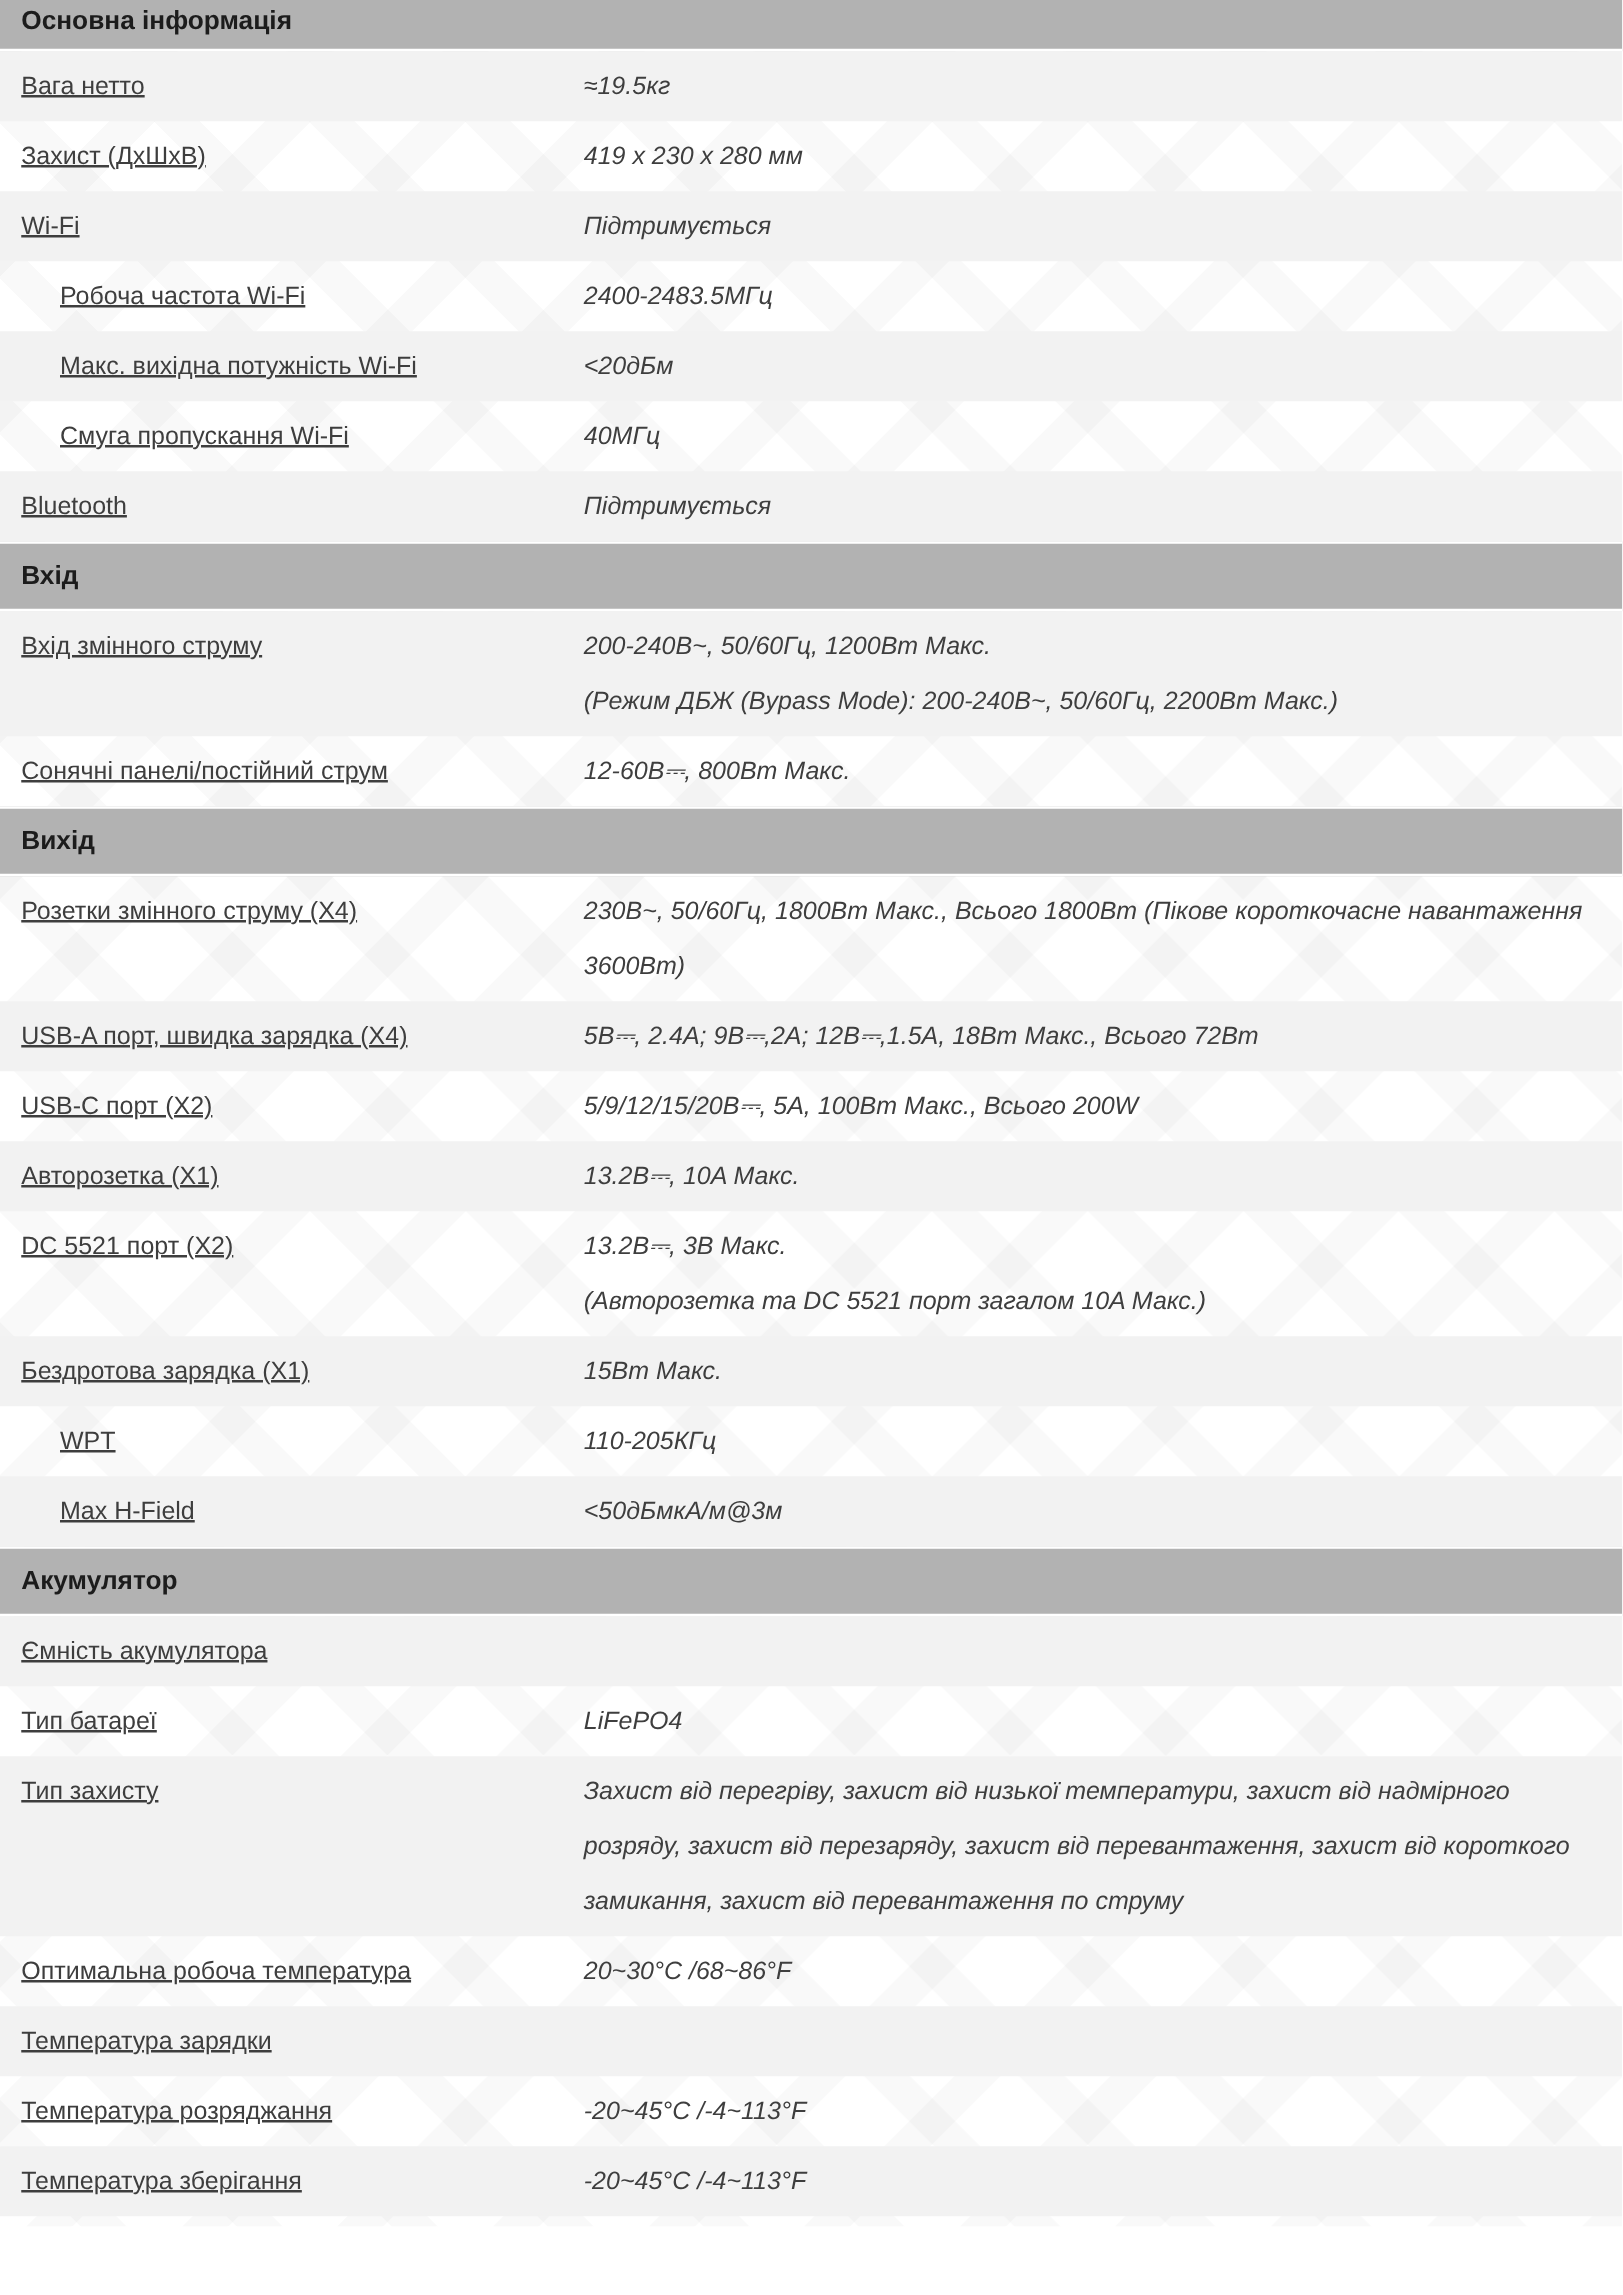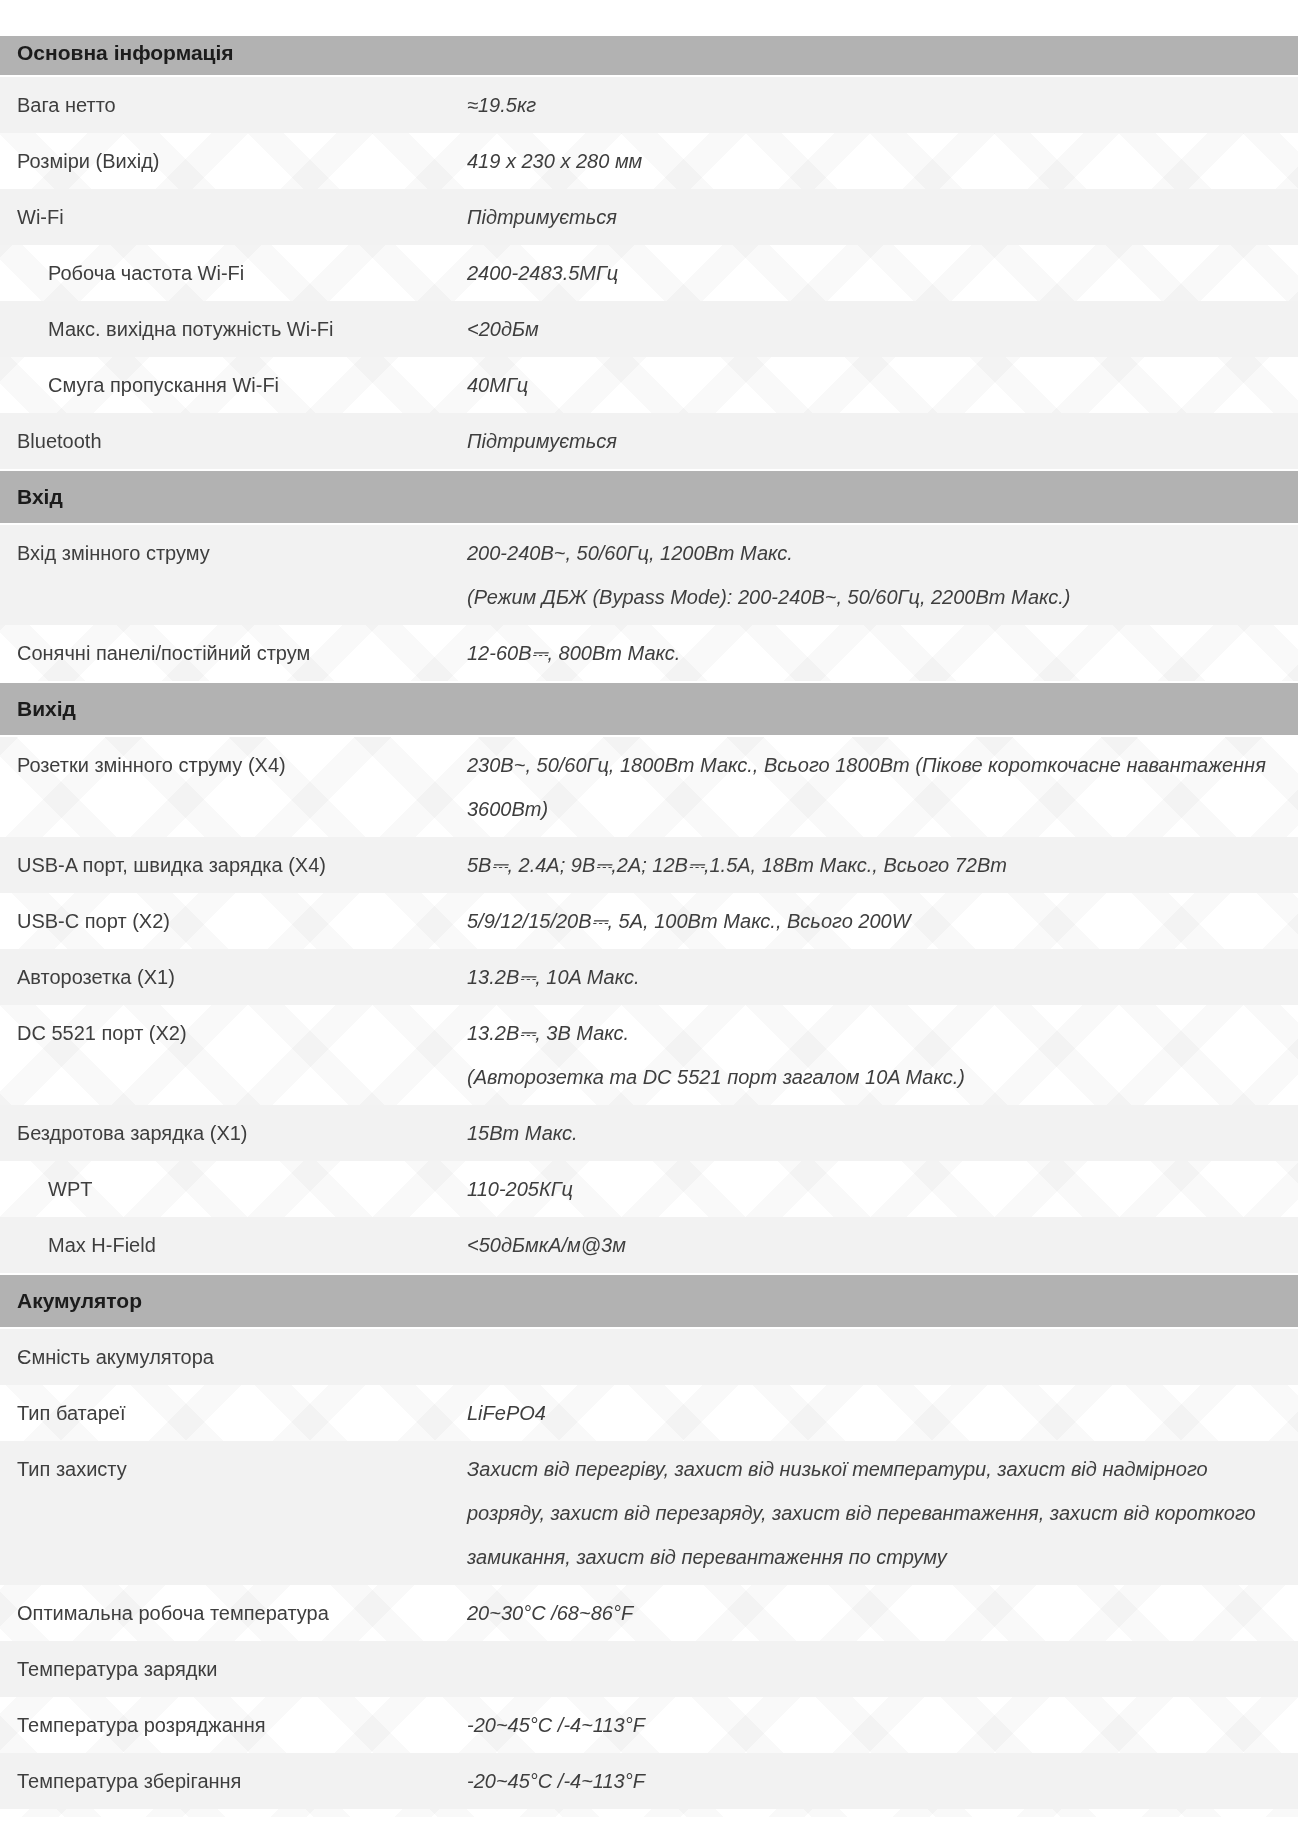--- a/index.html
+++ b/index.html
@@ -9,21 +9,20 @@
     -webkit-font-smoothing:antialiased;
   }
   .page{width:1298px;min-height:1836px;background:#ffffff;overflow:hidden;}
   
   .spec-table{
     width:100%;
     background-image:
       repeating-linear-gradient(45deg,  rgba(0,0,0,0.024) 0 26px, transparent 26px 88px),
       repeating-linear-gradient(135deg, rgba(0,0,0,0.024) 0 26px, transparent 26px 88px);
     background-position:0 60px;
-    margin-top:36px;
   }
   .sec-header{
     background:#b2b2b2;
     border-top:2px solid #ffffff;
     border-bottom:2px solid #ffffff;
     padding:13px 20px 13px 17px;
     font-size:21px;
     line-height:26px;
     font-weight:bold;
     color:#1c1c1c;
@@ -34,37 +33,37 @@
   }
   .row{
     display:flex;
     align-items:flex-start;
     padding:6px 20px 6px 17px;
     font-size:20px;
     line-height:44px;
   }
   
   .spec-table > div:nth-child(even):not(.sec-header){background:#f2f2f2;}
-  .row .label{flex:0 0 450px;box-sizing:border-box;padding-right:14px;}
+  .row .label{flex:0 0 450px;box-sizing:border-box;padding-right:14px;text-decoration:underline;}
   .row.indent .label{padding-left:31px;}
   .row .value{flex:1 1 auto;white-space:pre-line;font-style:italic;}
   .sliver{height:8px;}
 </style>
 </head>
 <body>
 
 <div class="page">
   <div class="spec-table" id="spec-table">
       <div class="sec-header">Основна інформація</div>
       <div class="row">
         <div class="label">Вага нетто</div>
         <div class="value">≈19.5кг</div>
       </div>
       <div class="row">
-        <div class="label">Розміри (Вихід)</div>
+        <div class="label">Захист (ДхШхВ)</div>
         <div class="value">419 x 230 x 280 мм</div>
       </div>
       <div class="row">
         <div class="label">Wi-Fi</div>
         <div class="value">Підтримується</div>
       </div>
       <div class="row indent">
         <div class="label">Робоча частота Wi-Fi</div>
         <div class="value">2400-2483.5МГц</div>
       </div>

